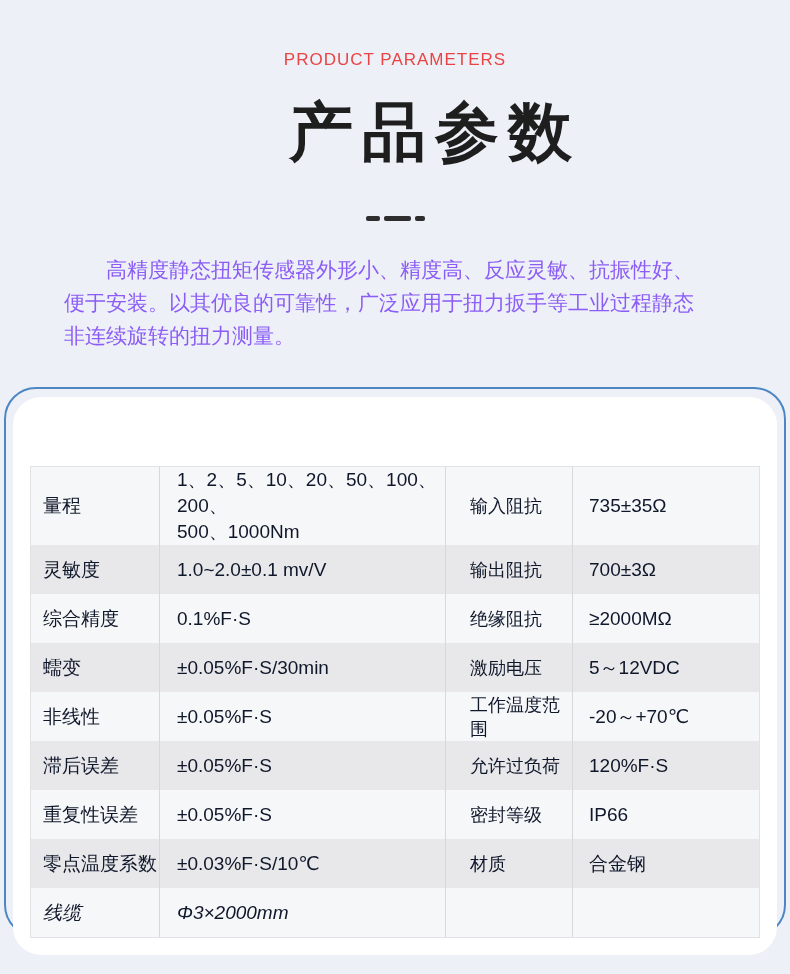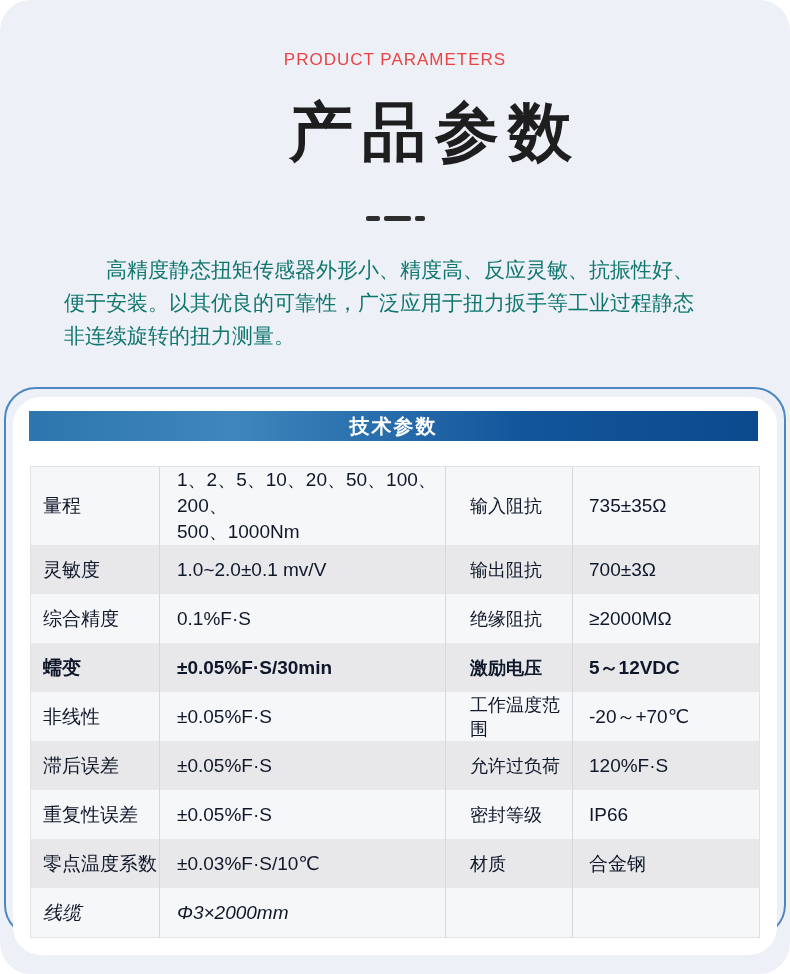--- a/index.html
+++ b/index.html
@@ -1,31 +1,31 @@
 <!DOCTYPE html>
 <html><head>
 <meta charset="utf-8">
 <style>
   html,body{margin:0;padding:0;}
   body{font-family:"Liberation Sans","DejaVu Sans",sans-serif;}
-  .page{position:relative;width:790px;height:974px;background:#edf0f7;overflow:hidden;border-radius:31px;}
+  .page{position:relative;width:790px;height:974px;background:#edf0f7;overflow:hidden;}
 
   .eyebrow{position:absolute;top:50px;left:0;width:100%;text-align:center;
     color:#ea4343;font-size:17px;letter-spacing:1px;font-weight:500;}
 
   .big-title{position:absolute;top:94px;left:0;width:100%;text-align:center;
     color:#1e1e1e;font-size:64px;font-weight:700;letter-spacing:9px;line-height:1.2;padding-left:40px;}
 
   .dash-row{position:absolute;top:216px;left:0;width:100%;display:flex;
     justify-content:center;align-items:center;gap:4px;}
   .dash{background:#2e2e2e;height:5px;border-radius:2px;}
   .dash.d1{width:14px;} .dash.d2{width:27px;} .dash.d3{width:10px;}
 
   .intro{position:absolute;top:253px;left:64px;width:660px;
-    color:#0f766e;font-size:21px;line-height:33px;
+    color:#8b5cf6;font-size:21px;line-height:33px;
     white-space:pre-line;text-indent:2em;}
 
   .outline-frame{position:absolute;left:4px;top:387px;width:778px;height:546px;
     border:2px solid #4d87c3;border-radius:32px;background:transparent;}
 
   .card{position:absolute;left:13px;top:397px;width:764px;height:558px;
     background:#ffffff;border-radius:28px;}
 
   .section-bar{position:absolute;left:16px;top:14px;width:729px;height:30px;
     background:linear-gradient(90deg,#2d76ad 0%,#3e86bd 28%,#13559b 68%,#0b4a8d 100%);
@@ -60,42 +60,41 @@
     <span class="dash d3"></span>
   </div>
 
   <div class="intro">高精度静态扭矩传感器外形小、精度高、反应灵敏、抗振性好、
 便于安装。以其优良的可靠性，广泛应用于扭力扳手等工业过程静态
 非连续旋转的扭力测量。</div>
 
   <div class="outline-frame"></div>
 
   <div class="card">
-    <div class="section-bar">技术参数</div>
     <div class="ptable" id="ptable">
         <div class="prow light" style="min-height: 67px;">
           <div class="cell c1">量程</div>
           <div class="cell c2">1、2、5、10、20、50、100、200、
 500、1000Nm</div>
           <div class="cell c3">输入阻抗</div>
           <div class="cell c4">735±35Ω</div>
         </div>
         <div class="prow shade" style="min-height: 49px;">
           <div class="cell c1">灵敏度</div>
           <div class="cell c2">1.0~2.0±0.1 mv/V</div>
           <div class="cell c3">输出阻抗</div>
           <div class="cell c4">700±3Ω</div>
         </div>
         <div class="prow light" style="min-height: 49px;">
           <div class="cell c1">综合精度</div>
           <div class="cell c2">0.1%F·S</div>
           <div class="cell c3">绝缘阻抗</div>
           <div class="cell c4">≥2000MΩ</div>
         </div>
-        <div class="prow shade" style="min-height: 49px; font-weight: bold;">
+        <div class="prow shade" style="min-height: 49px;">
           <div class="cell c1">蠕变</div>
           <div class="cell c2">±0.05%F·S/30min</div>
           <div class="cell c3">激励电压</div>
           <div class="cell c4">5～12VDC</div>
         </div>
         <div class="prow light" style="min-height: 49px;">
           <div class="cell c1">非线性</div>
           <div class="cell c2">±0.05%F·S</div>
           <div class="cell c3">工作温度范围</div>
           <div class="cell c4">-20～+70℃</div>

